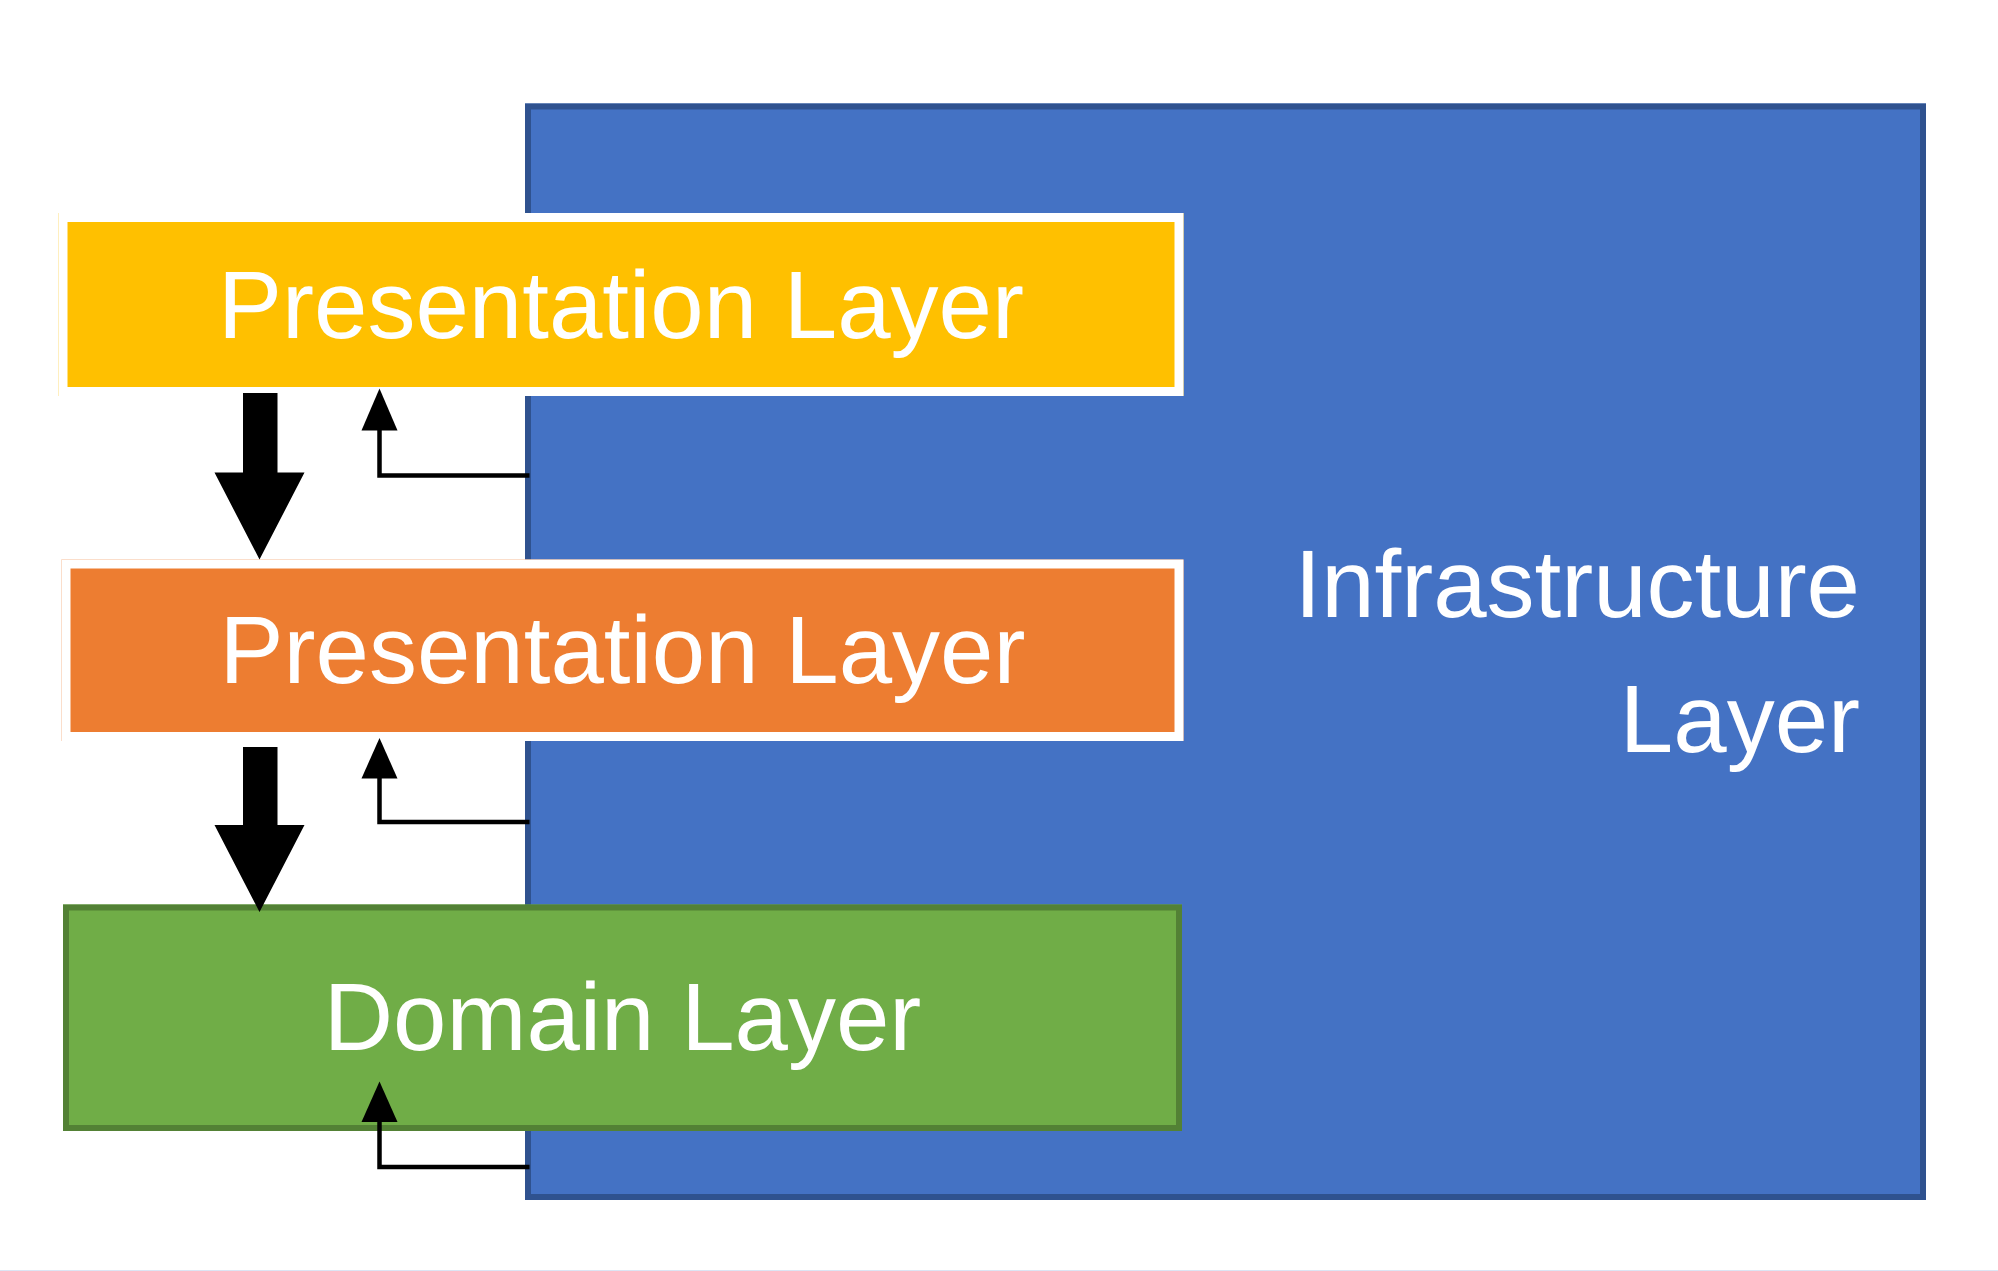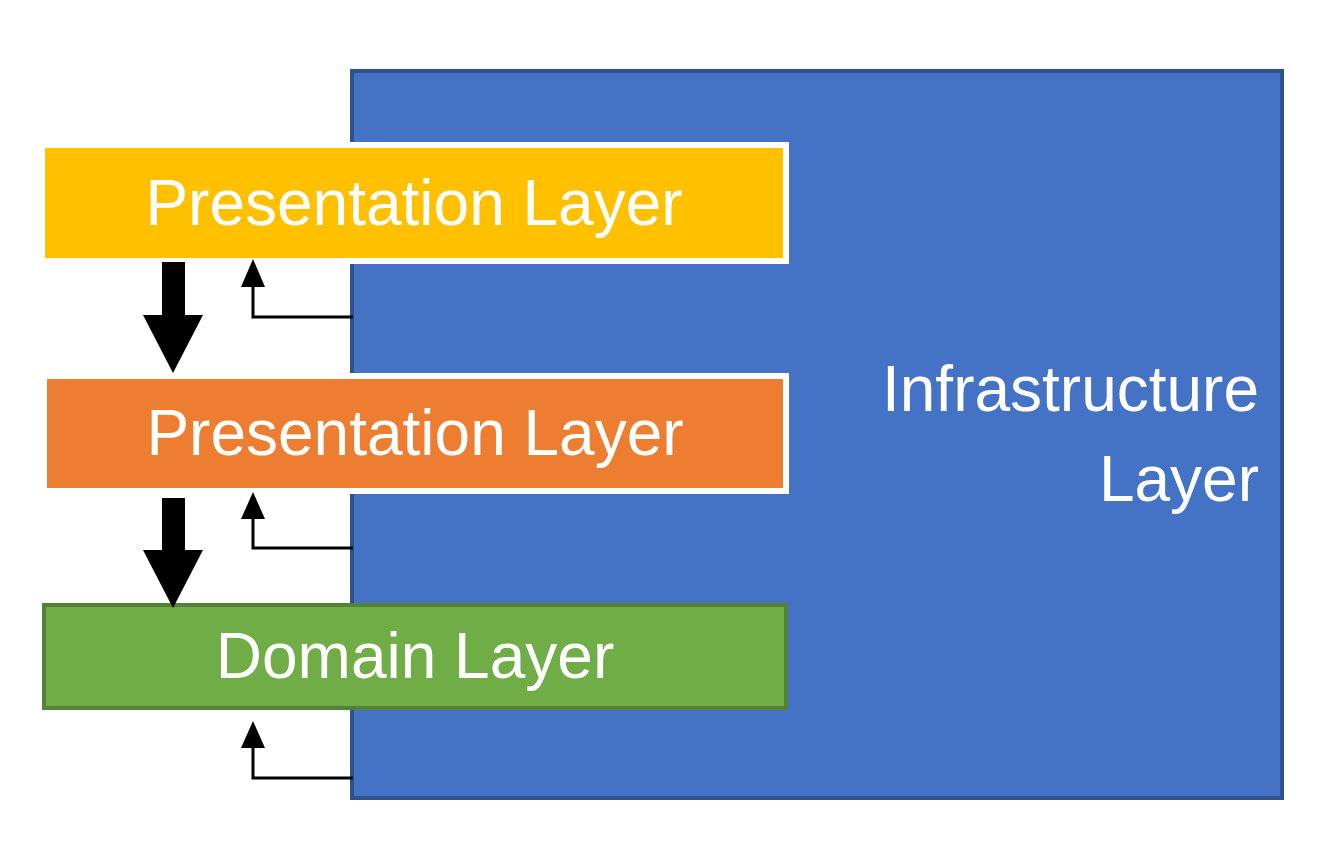--- a/index.html
+++ b/index.html
@@ -29,21 +29,21 @@
     white-space: nowrap;
   }
   .infrastructure {
     left: 350px;
     top: 69px;
     width: 934px;
     height: 731px;
     background: var(--infrastructure-fill, #4472C4);
     border: 4px solid var(--infrastructure-border, #2F528F);
     justify-content: flex-end;
-    padding-right: 21px;
+    padding-right: 40px;
     z-index: 1;
   }
   .infra-label {
     color: var(--label-text, #fff);
     font-size: 64px;
     line-height: 1.4;
     width: 470px;
     text-align: right;
     white-space: normal;
   }
@@ -62,21 +62,21 @@
     width: 748px;
     height: 121px;
     background: var(--application-fill, #ED7D31);
     border: 6px solid var(--bar-outline, #fff);
     z-index: 2;
   }
   .domain {
     left: 42px;
     top: 603px;
     width: 746px;
-    height: 107px;
+    height: 151px;
     background: var(--domain-fill, #70AD47);
     border: 4px solid var(--domain-border, #538135);
     z-index: 2;
   }
   .arrows-overlay {
     position: absolute;
     left: 0;
     top: 0;
     width: 1332px;
     height: 847px;

